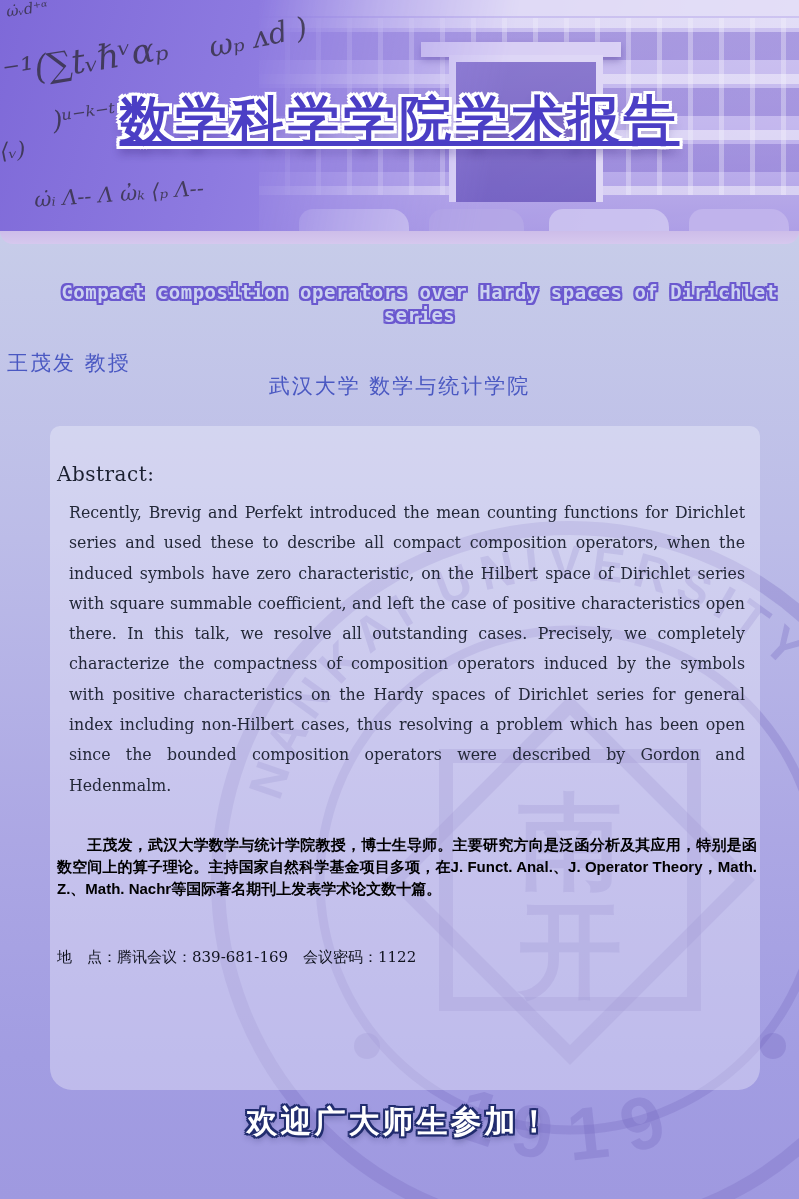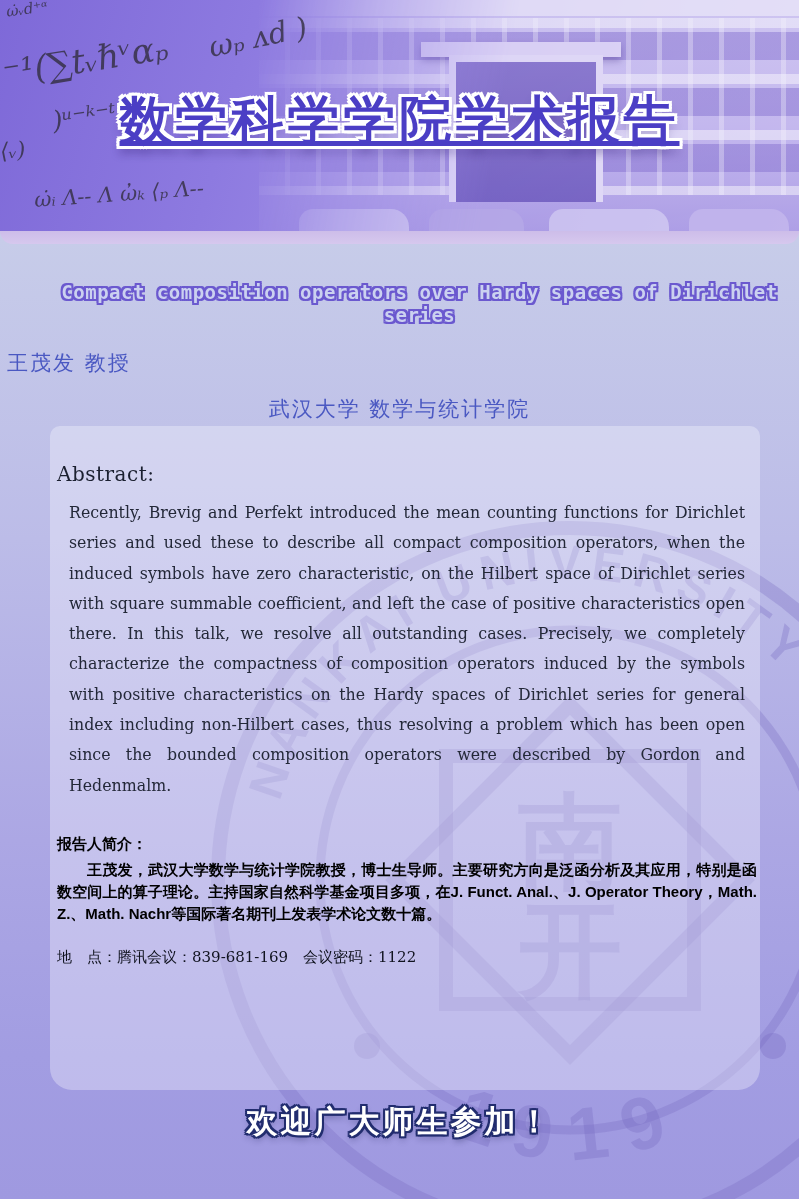--- a/index.html
+++ b/index.html
@@ -51,21 +51,21 @@
   .wm-text{fill:#776bc0;fill-opacity:.32;font-family:"Liberation Sans",sans-serif;font-weight:bold;}
   
   .panel{position:absolute;left:50px;top:426px;width:710px;height:664px;z-index:2;
        background:rgba(250,250,255,.34);border-radius:10px 10px 22px 22px;}
   .talk-title{position:absolute;left:0;top:281px;width:100%;margin:0;text-align:center;z-index:3;
        font:700 19px/1.2 "DejaVu Sans Mono",monospace;color:#cbd1f0;letter-spacing:.5px;
        text-shadow:-2px -2px 0 #6b59cf,0 -2px 0 #6b59cf,2px -2px 0 #6b59cf,-2px 0 0 #6b59cf,
                    2px 0 0 #6b59cf,-2px 2px 0 #6b59cf,0 2px 0 #6b59cf,2px 2px 0 #6b59cf;padding-left:20px;}
   .speaker{position:absolute;left:7px;top:351px;width:100%;z-index:3;
        font:400 21px/1.2 "DejaVu Serif",serif;color:#4a58c2;letter-spacing:2px;}
-  .affiliation{position:absolute;left:0;top:397px;width:100%;text-align:center;z-index:3;
+  .affiliation{position:absolute;left:0;top:374px;width:100%;text-align:center;z-index:3;
        font:400 21px/1.2 "DejaVu Serif",serif;color:#4a58c2;letter-spacing:2px;}
   .divider{position:absolute;left:45px;top:419px;width:745px;height:7px;border-radius:4px;z-index:3;
        background:linear-gradient(to right,#9citizen 0,#9a8ed8 0%,#968ad6 70%,rgba(150,138,214,0) 97%);}
   .abstract{position:absolute;left:57px;top:462px;width:700px;z-index:3;}
   .abstract h3{margin:0 0 10px 0;font:400 20px/1.2 "DejaVu Serif",serif;color:#1b2030;letter-spacing:.5px;}
   .abstract p{margin:12px;font:400 15.8px/30.3px "DejaVu Serif",serif;color:#232838;text-align:justify;}
   .bio{position:absolute;left:57px;top:834px;width:700px;z-index:3;color:#000;}
   .bio h4{margin:0 0 5px 0;font:700 15px/1.3 "Liberation Sans",sans-serif;}
   .bio p{margin:0;font:700 15px/22px "Liberation Sans",sans-serif;text-align:justify;text-indent:2em;}
   .logistics{position:absolute;left:57px;top:946px;width:700px;z-index:3;
@@ -133,21 +133,20 @@
   <div class="speaker">王茂发  教授</div>
   <div class="affiliation">武汉大学  数学与统计学院</div>
   <div class="divider"></div>
 
   <section class="abstract">
     <h3>Abstract:</h3>
     <p>Recently, Brevig and Perfekt introduced the mean counting functions for Dirichlet series and used these to describe all compact composition operators, when the induced symbols have zero characteristic, on the Hilbert space of Dirichlet series with square summable coefficient, and left the case of positive characteristics open there. In this talk, we resolve all outstanding cases. Precisely, we completely characterize the compactness of composition operators induced by the symbols with positive characteristics on the Hardy spaces of Dirichlet series for general index including non-Hilbert cases, thus resolving a problem which has been open since the bounded composition operators were described by Gordon and Hedenmalm.</p>
   </section>
 
   <section class="bio">
-    <h4>报告人简介：</h4>
     <p>王茂发，武汉大学数学与统计学院教授，博士生导师。主要研究方向是泛函分析及其应用，特别是函数空间上的算子理论。主持国家自然科学基金项目多项，在J. Funct. Anal.、J. Operator Theory，Math. Z.、Math. Nachr等国际著名期刊上发表学术论文数十篇。</p>
   </section>
 
   <div class="logistics">
     <div class="row">
       <span>地　点：</span><span>腾讯会议：839-681-169　会议密码：1122</span>
     </div>
   </div>
 
   <div class="footer">欢迎广大师生参加！</div>

